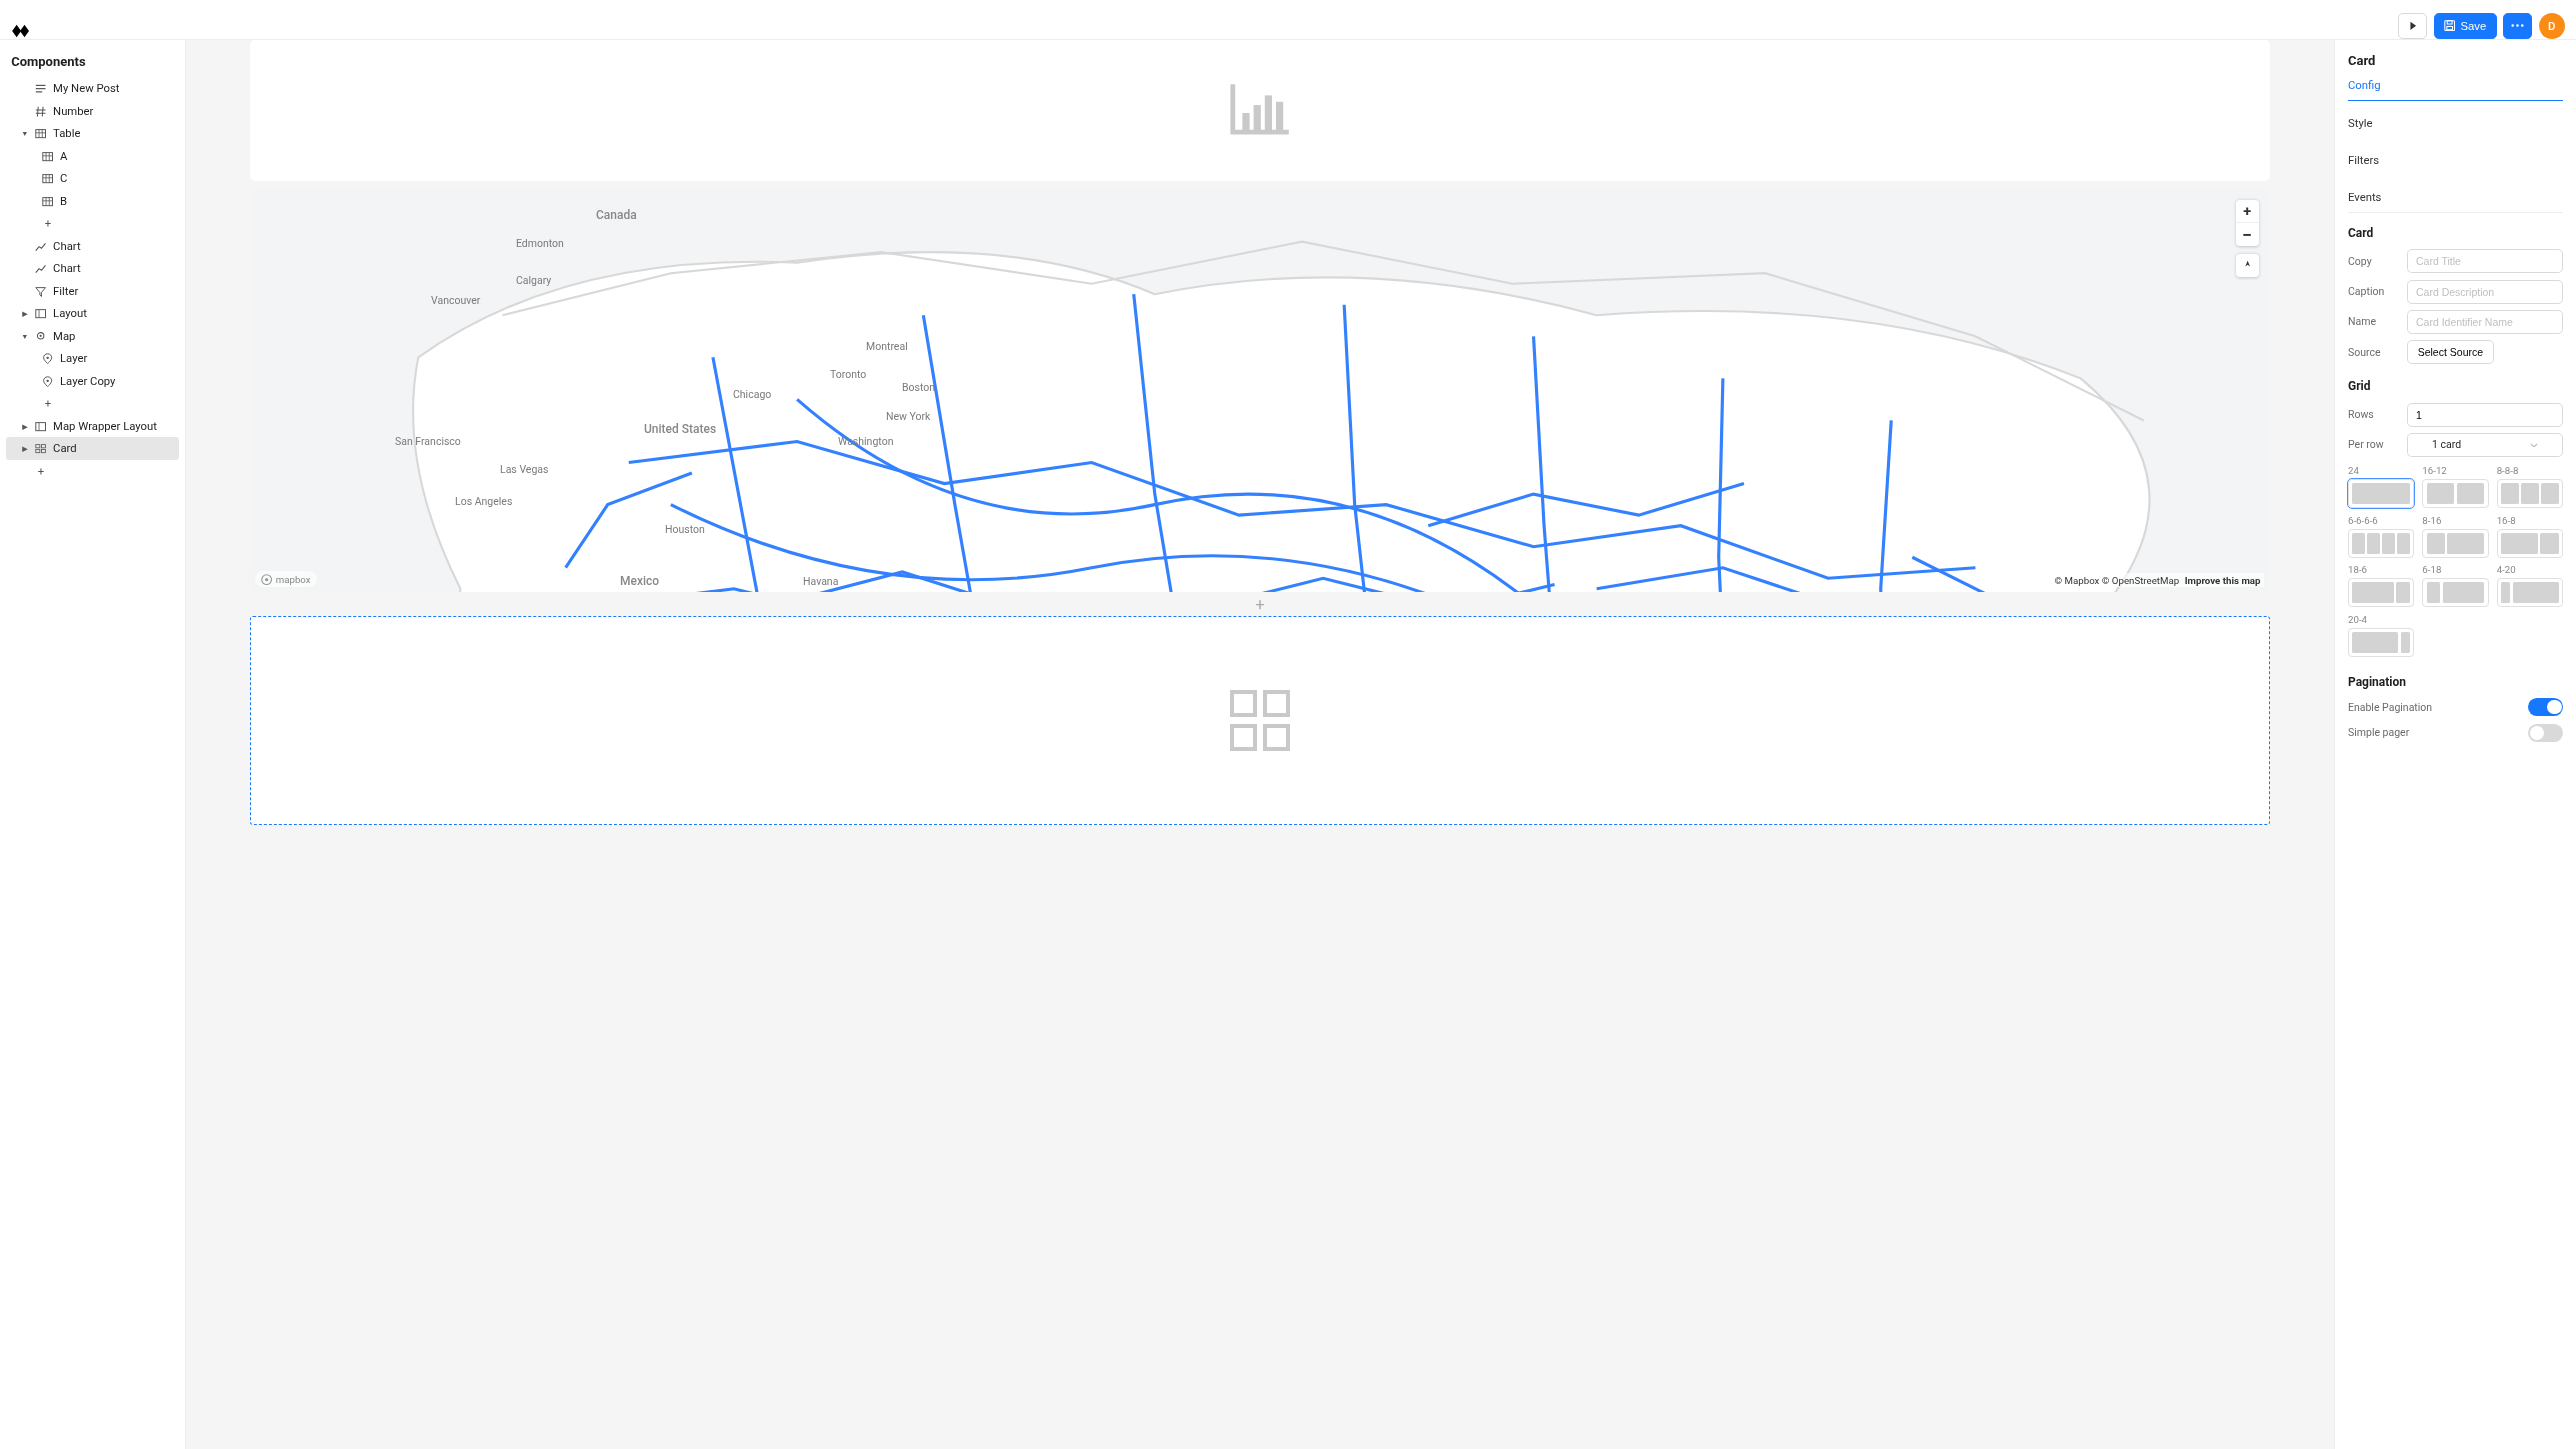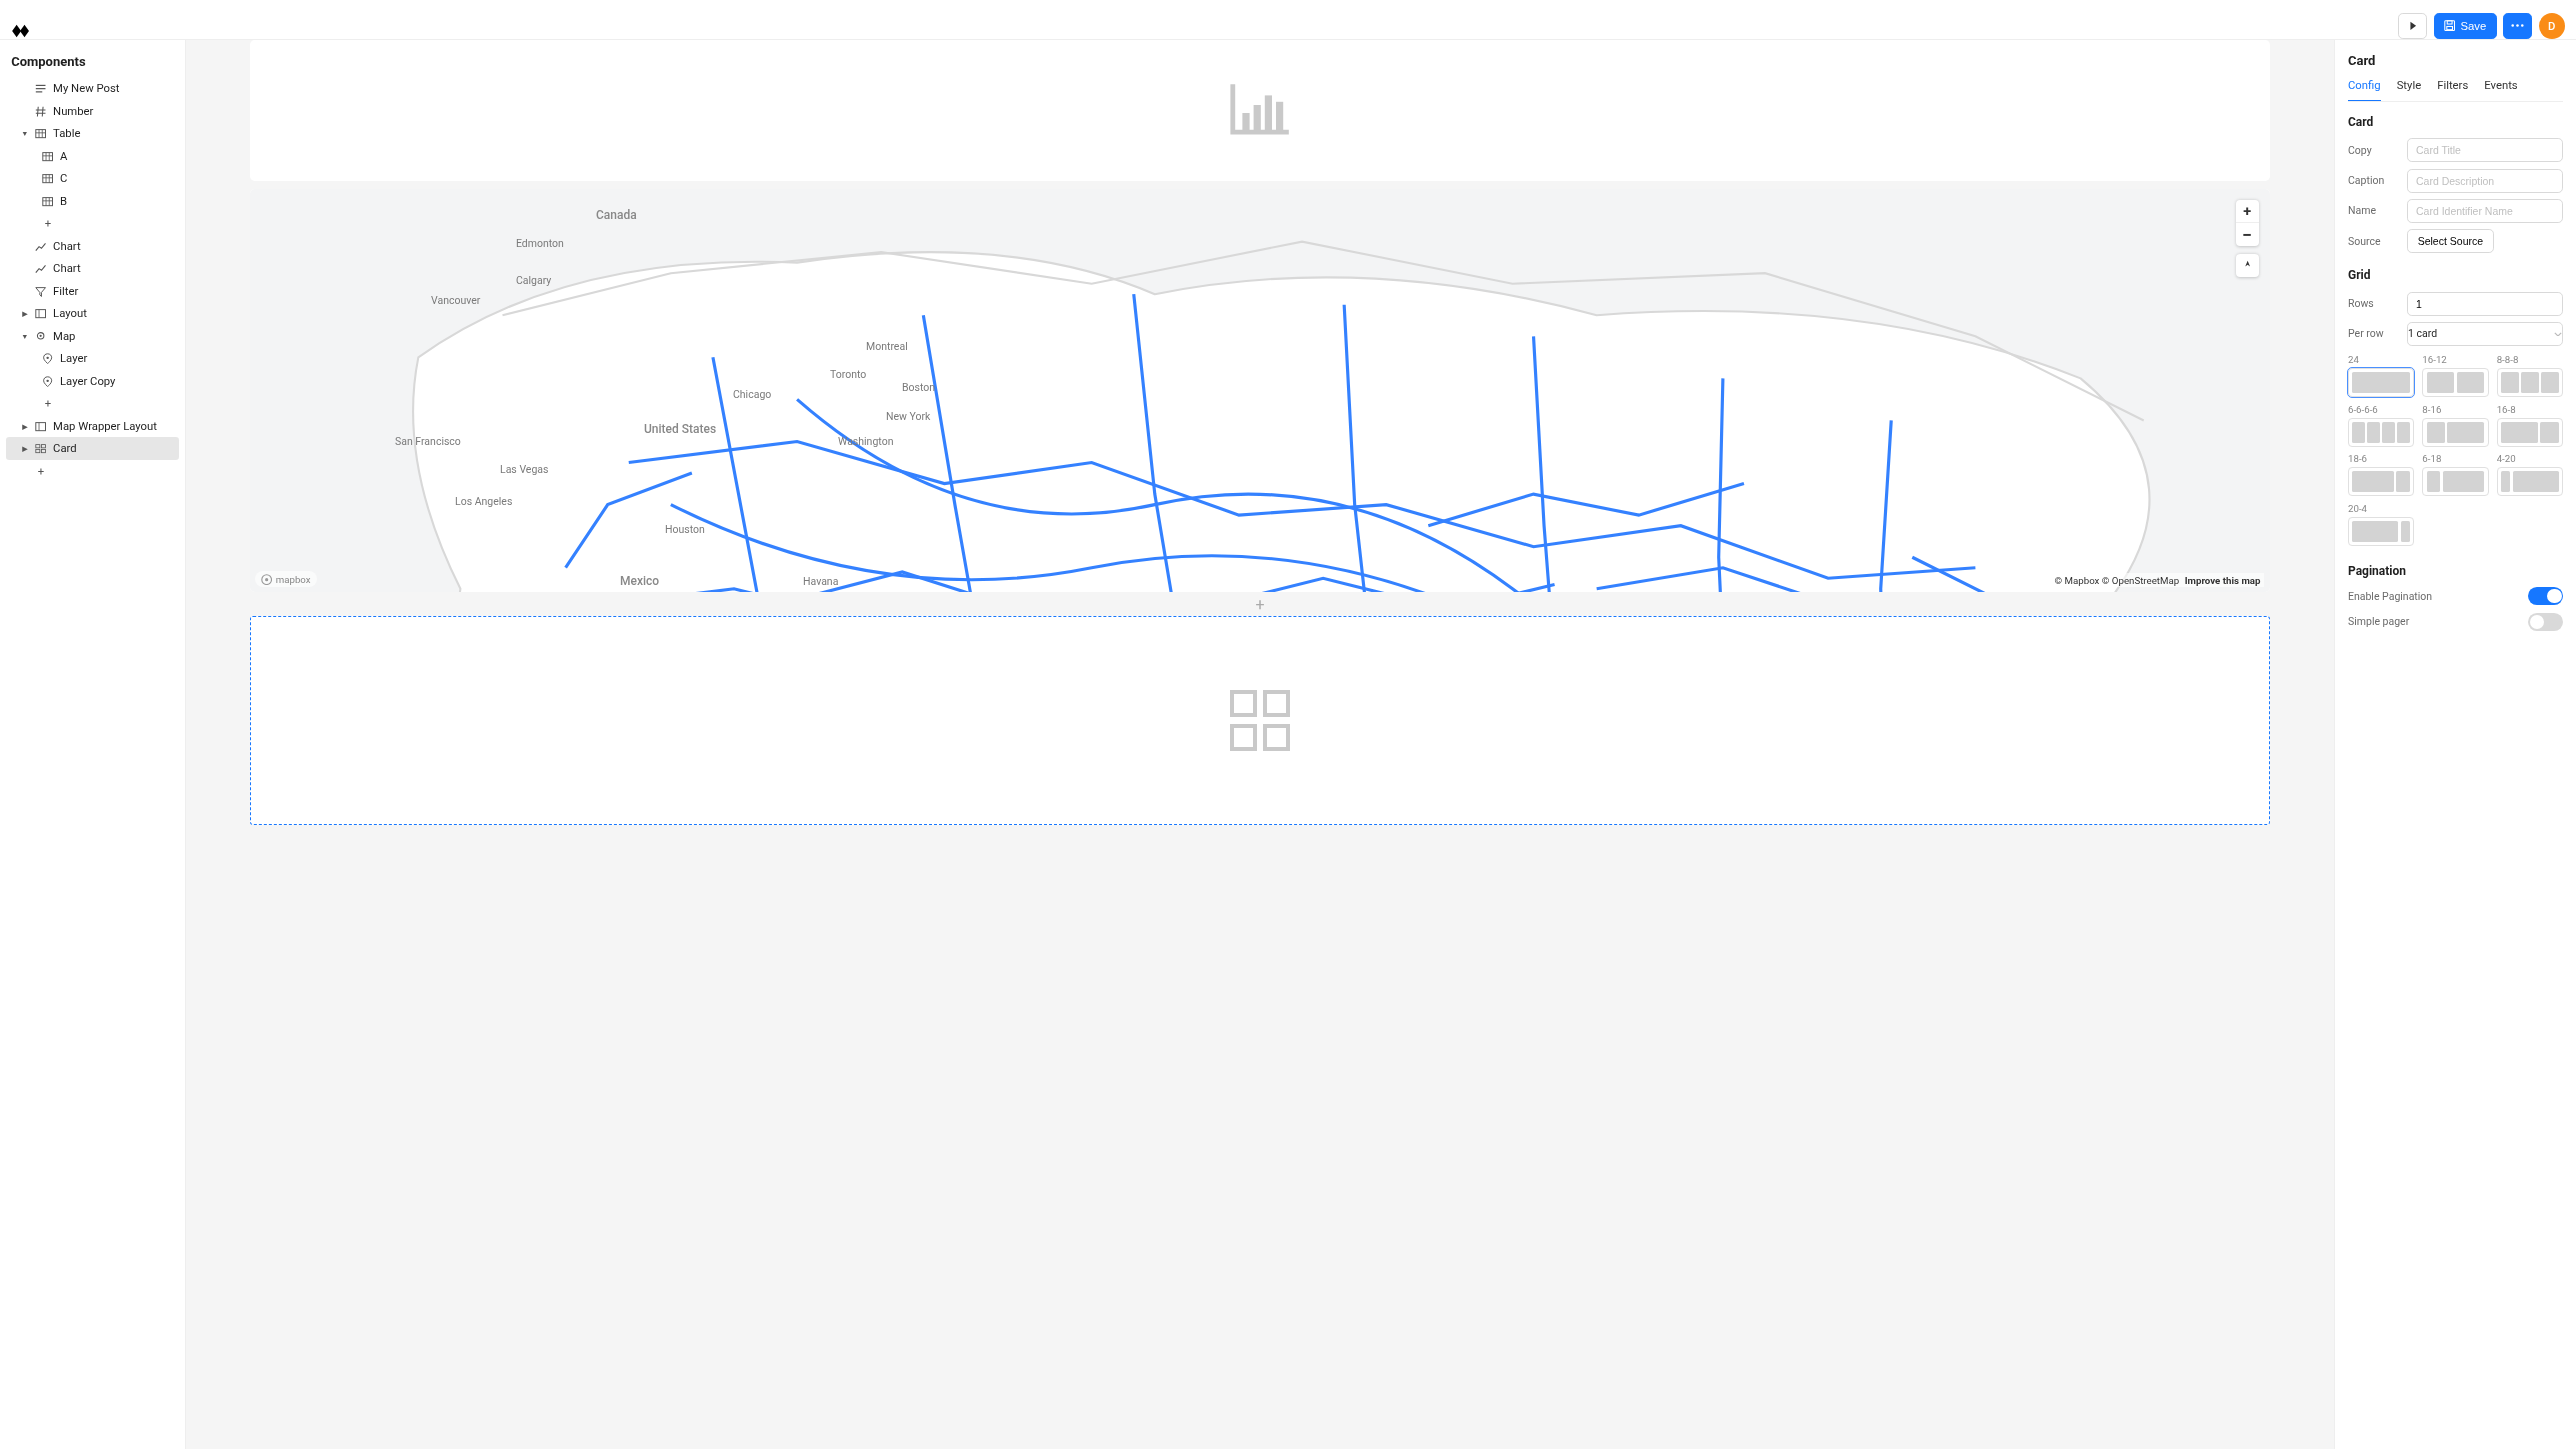--- a/index.html
+++ b/index.html
@@ -42,31 +42,31 @@
 .map-attr .improve { font-weight: 700; margin-left: 3.2px; }
 .map-label { position: absolute; font-size: 10.5px; color: #7a7a7a; pointer-events: none; }
 .map-label.big { font-size: 12px; color: #888; font-weight: 500; }
 .add-between { height: 24px; display: flex; align-items: center; justify-content: center; color: #aaa; cursor: pointer; font-size: 16px; }
 .card-panel { border: 1.2px dashed #1677ff; height: 209px; display: flex; align-items: center; justify-content: center; border-radius: 3.2px; background: #fff; margin-bottom: 24px; }
 .grid-icon { display: grid; grid-template-columns: 27px 27px; grid-template-rows: 27px 27px; gap: 6.4px; }
 .grid-icon div { border: 4px solid #c9c9c9; }
 
 .rpanel { width: 242px; border-left: 0.8px solid #eee; padding: 13px 13px 0; overflow-y: auto; }
 .rpanel-title { font-size: 13px; font-weight: 700; margin-bottom: 11.3px; }
-.tabs { display: flex; gap: 16px; border-bottom: 0.8px solid #eee; margin-bottom: 13px; }
+.tabs { display: flex; gap: 16px; border-bottom: 0.8px solid #eee; margin-bottom: 13px; flex-direction: column; }
 .tab { padding-bottom: 8px; cursor: pointer; font-size: 11.3px; color: #333; }
 .tab.active { color: #1677ff; border-bottom: 1.6px solid #1677ff; margin-bottom: -0.8px; }
 .section-title { font-size: 12px; font-weight: 700; margin: 4.8px 0 9.7px; }
 .field-row { display: flex; align-items: center; margin-bottom: 6.4px; }
 .field-label { width: 59px; color: #6b6b6b; font-size: 10.5px; }
 .field-input { flex: 1; border: 0.8px solid #d9d9d9; border-radius: 4.8px; padding: 4px 8px; font-size: 10.5px; height: 24px; }
 .field-input::placeholder { color: #bfbfbf; }
 .select-source-btn { border: 0.8px solid #d9d9d9; border-radius: 4.8px; padding: 4px 9.7px; font-size: 10.5px; background: #fff; cursor: pointer; height: 24px; }
 .small-input { width: 72px; }
-.select-box { flex: 1; border: 0.8px solid #d9d9d9; border-radius: 4.8px; padding: 4px 0; font-size: 10.5px; height: 24px; display: flex; justify-content: space-between; align-items: center; cursor: pointer; }
+.select-box { flex: 1; border: 0.8px solid #d9d9d9; border-radius: 4.8px; padding: 4px 24px; font-size: 10.5px; height: 24px; display: flex; justify-content: space-between; align-items: center; cursor: pointer; }
 .layout-grid { display: grid; grid-template-columns: 1fr 1fr 1fr; gap: 6.4px 8px; margin-top: 8px; }
 .layout-opt .layout-label { font-size: 9.7px; color: #888; margin-bottom: 3.2px; }
 .layout-preview { border: 0.8px solid #e0e0e0; border-radius: 4px; height: 29px; padding: 3.2px; display: flex; gap: 2.4px; cursor: pointer; }
 .layout-preview.selected { outline: 1.6px solid #4a90ff; outline-offset: 0.8px; }
 .layout-preview div { background: #d3d3d3; border-radius: 1.6px; height: 100%; }
 .switch-row { display: flex; align-items: center; justify-content: space-between; margin: 8px 0; }
 .switch-label { color: #6b6b6b; font-size: 10.5px; }
 .switch { width: 35px; height: 17.7px; border-radius: 8.9px; background: #d9d9d9; position: relative; cursor: pointer; }
 .switch.on { background: #1677ff; }
 .switch .knob { position: absolute; width: 14.5px; height: 14.5px; border-radius: 50%; background: #fff; top: 1.6px; left: 1.6px; transition: left .15s; }

